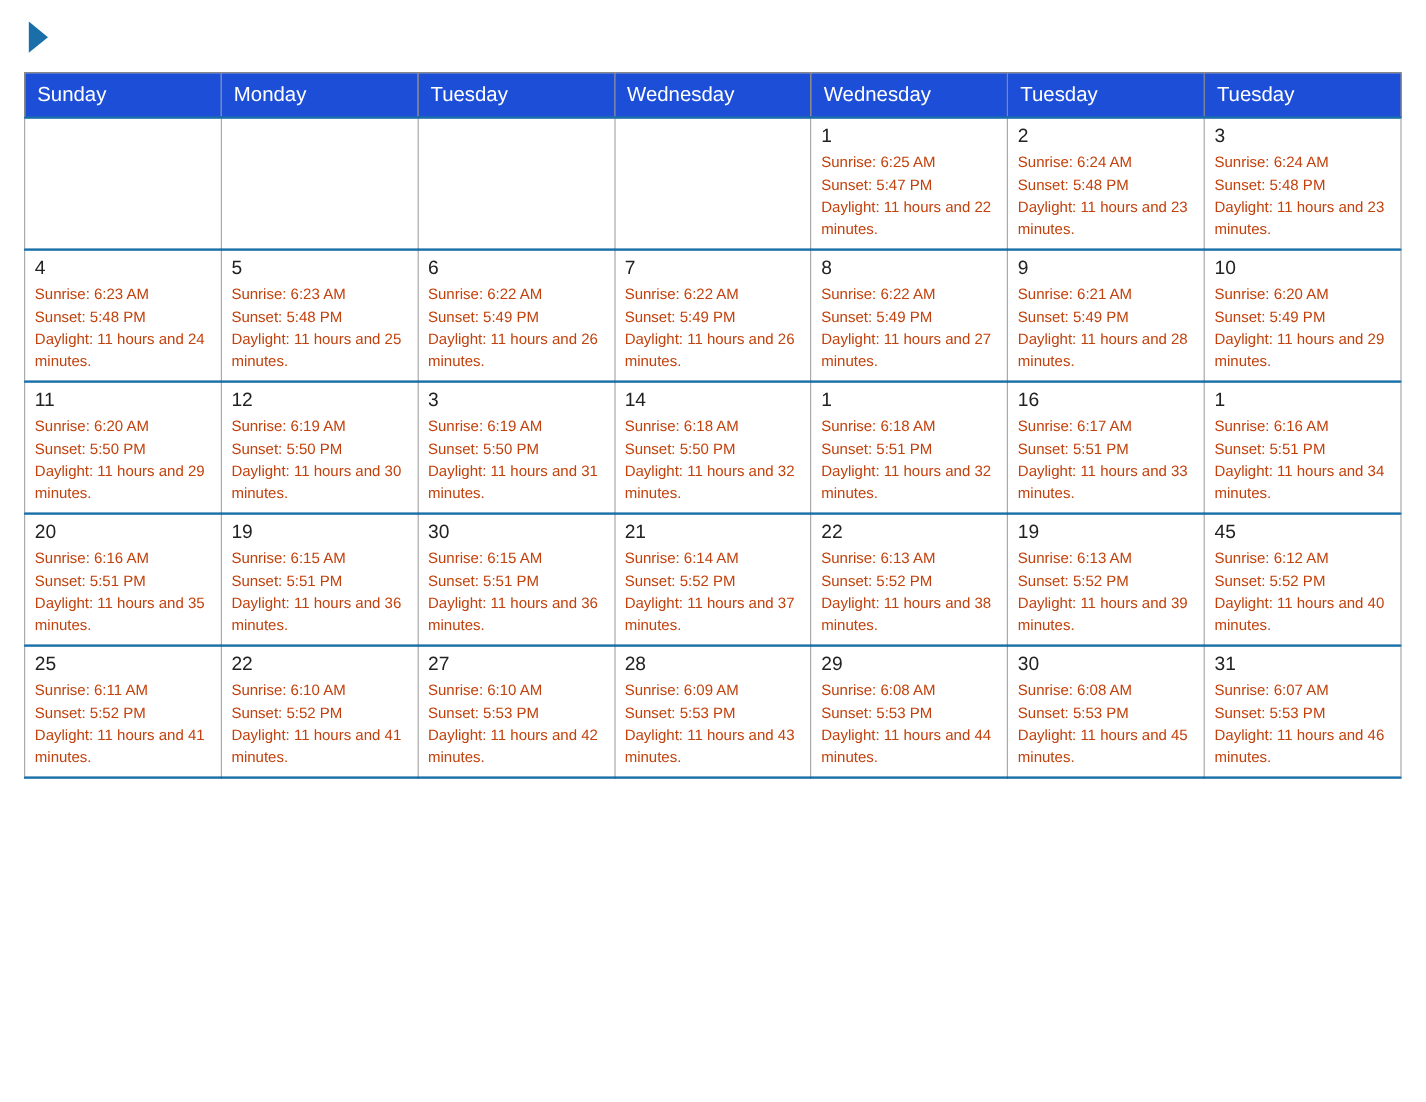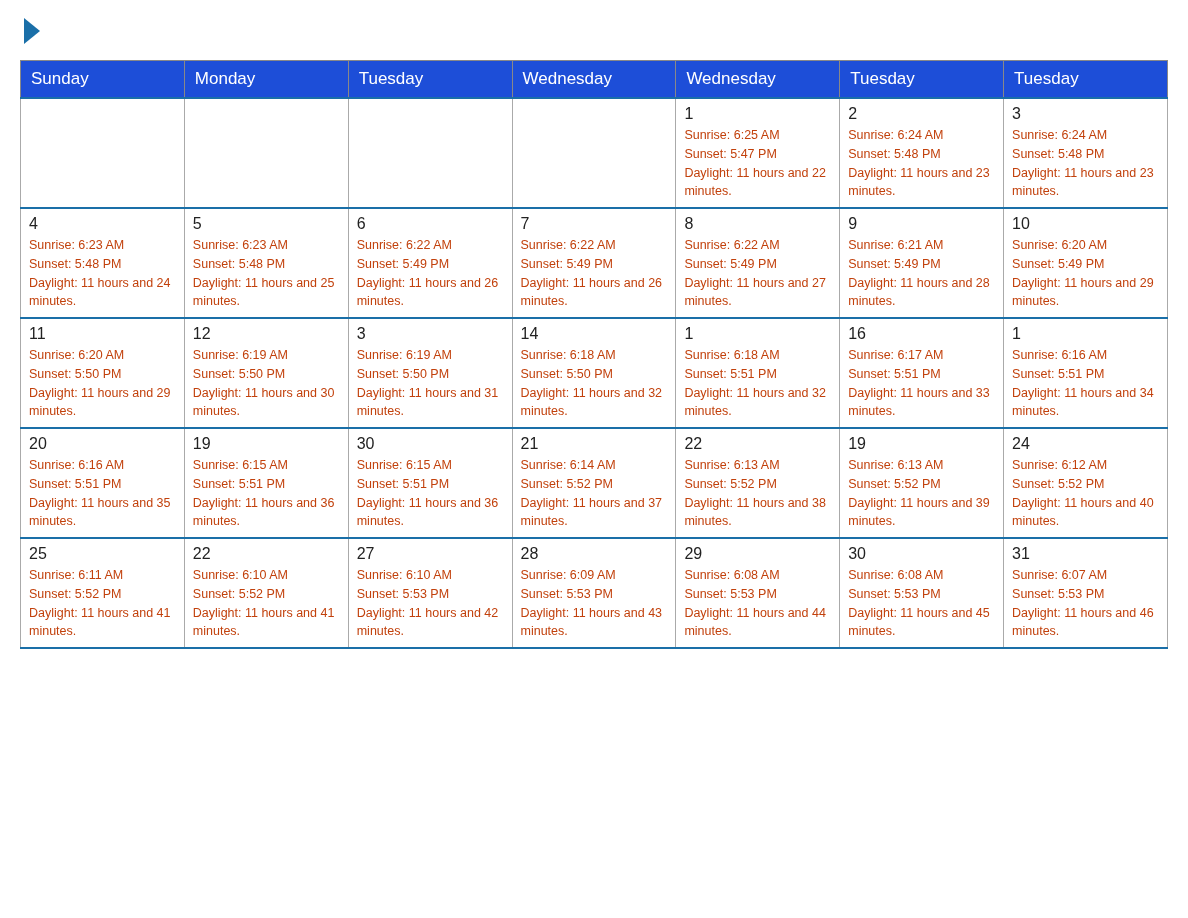--- a/index.html
+++ b/index.html
@@ -238,21 +238,21 @@
         </td>
         <td>
           <span class="day-number">22</span>
           <div class="day-info">Sunrise: 6:13 AM<br>Sunset: 5:52 PM<br>Daylight: 11 hours and 38 minutes.</div>
         </td>
         <td>
           <span class="day-number">19</span>
           <div class="day-info">Sunrise: 6:13 AM<br>Sunset: 5:52 PM<br>Daylight: 11 hours and 39 minutes.</div>
         </td>
         <td>
-          <span class="day-number">24</span>
+          <span class="day-number">45</span>
           <div class="day-info">Sunrise: 6:12 AM<br>Sunset: 5:52 PM<br>Daylight: 11 hours and 40 minutes.</div>
         </td>
       </tr>
       <tr>
         <td>
           <span class="day-number">25</span>
           <div class="day-info">Sunrise: 6:11 AM<br>Sunset: 5:52 PM<br>Daylight: 11 hours and 41 minutes.</div>
         </td>
         <td>
           <span class="day-number">22</span>

